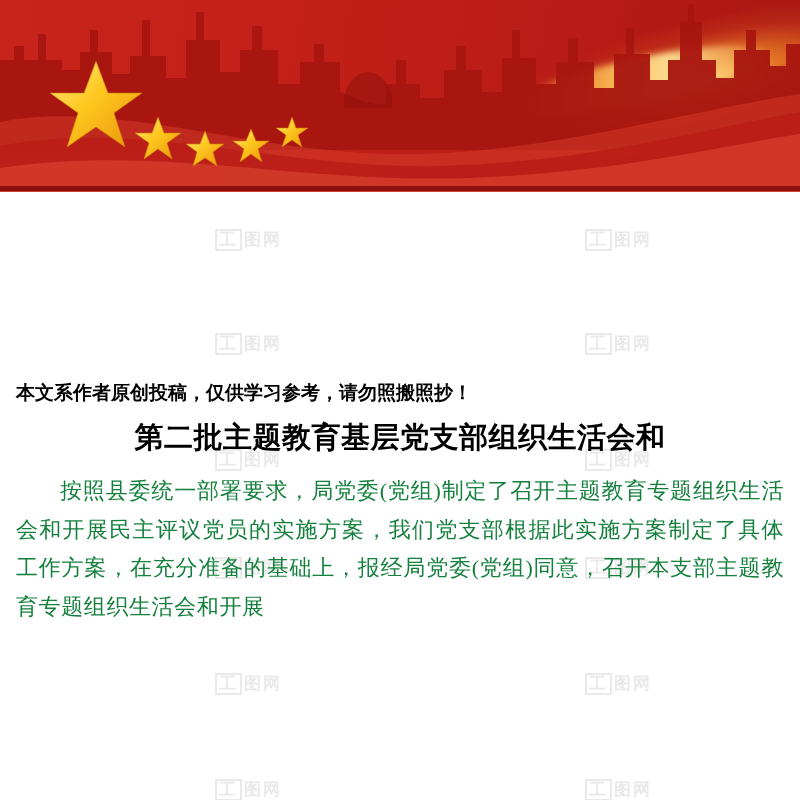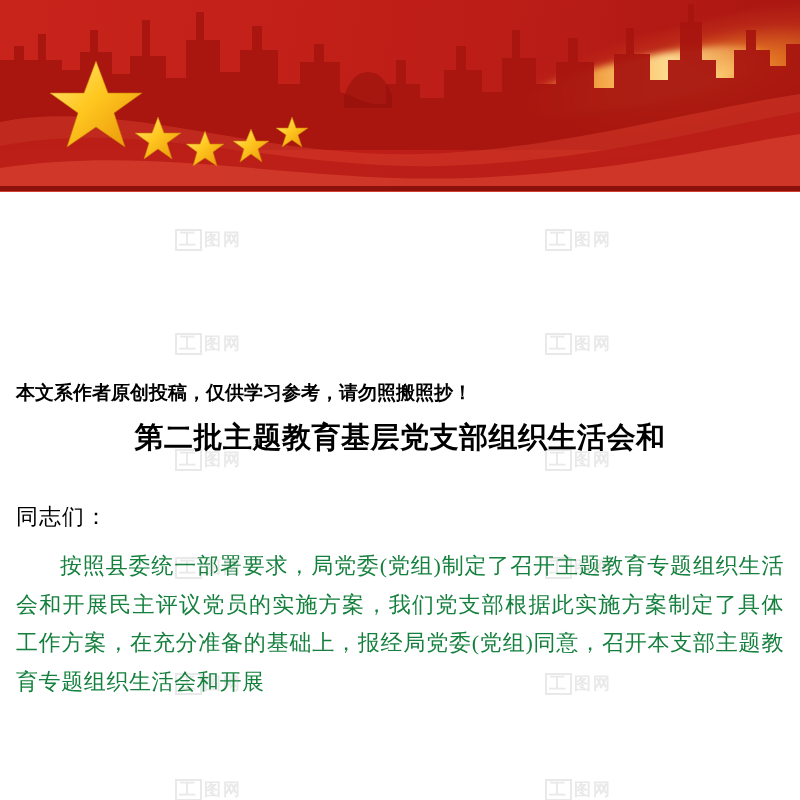--- a/index.html
+++ b/index.html
@@ -84,20 +84,21 @@
   .wm {
     position: absolute;
     color: rgba(120,120,120,0.16);
     font-family: "Liberation Sans", sans-serif;
     font-size: 17px;
     font-weight: bold;
     letter-spacing: 2px;
     white-space: nowrap;
     user-select: none;
     pointer-events: none;
+    margin-left: 40px;
   }
   .wm .wm-box {
     display: inline-block;
     border: 2px solid rgba(120,120,120,0.16);
     padding: 0 2px;
     margin-right: 2px;
     line-height: 1.05;
   }
 
   
@@ -197,16 +198,15 @@
     <div class="wm" style="left: 545px; top: 778px;"><span class="wm-box">工</span><span>图网</span></div>
   </div>
 
 <div class="doc">
   <div class="notice">本文系作者原创投稿，仅供学习参考，请勿照搬照抄！</div>
 
   <div class="title">
     <div>第二批主题教育基层党支部组织生活会和</div>
   </div>
 
-  <div class="salutation">同志们：</div>
 
   <div class="para">按照县委统一部署要求，局党委(党组)制定了召开主题教育专题组织生活会和开展民主评议党员的实施方案，我们党支部根据此实施方案制定了具体工作方案，在充分准备的基础上，报经局党委(党组)同意，召开本支部主题教育专题组织生活会和开展</div>
 </div>
 
 </body></html>

